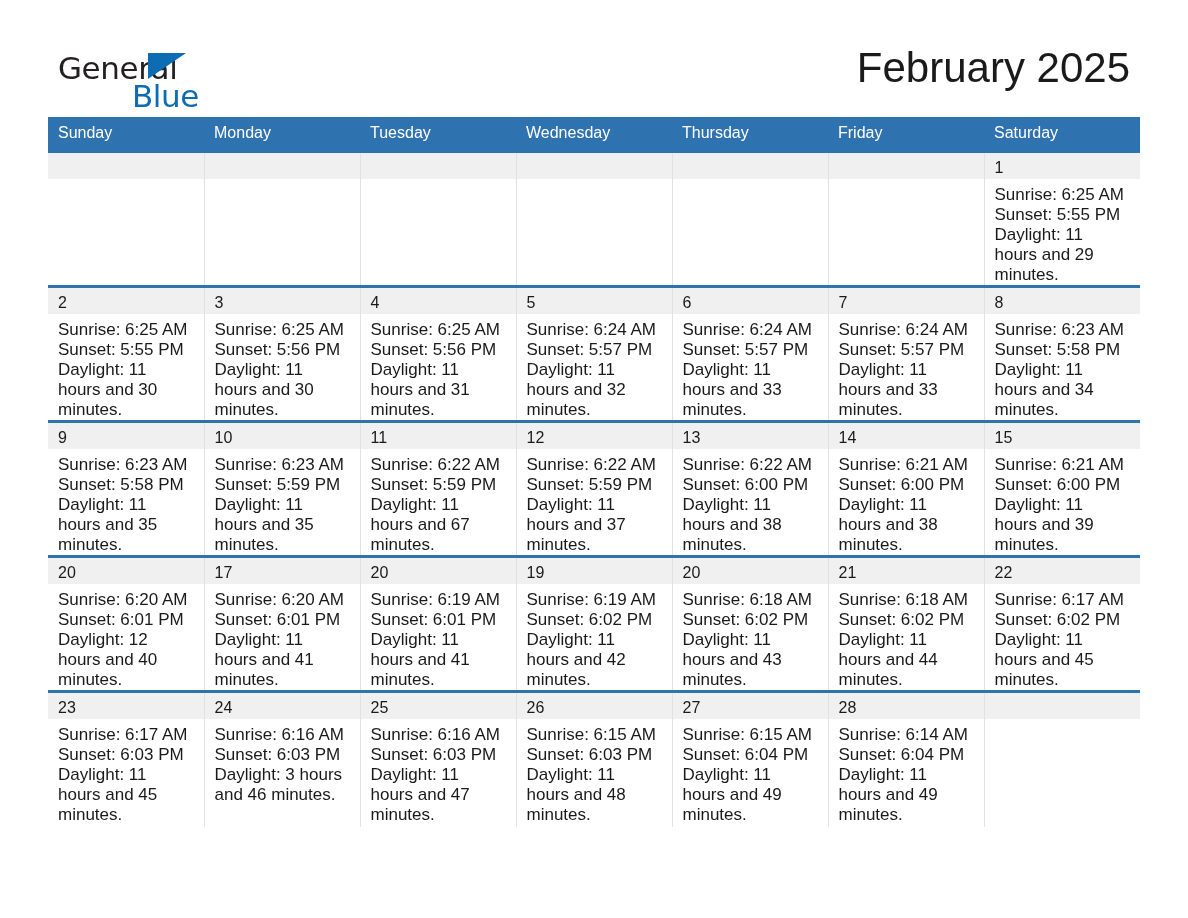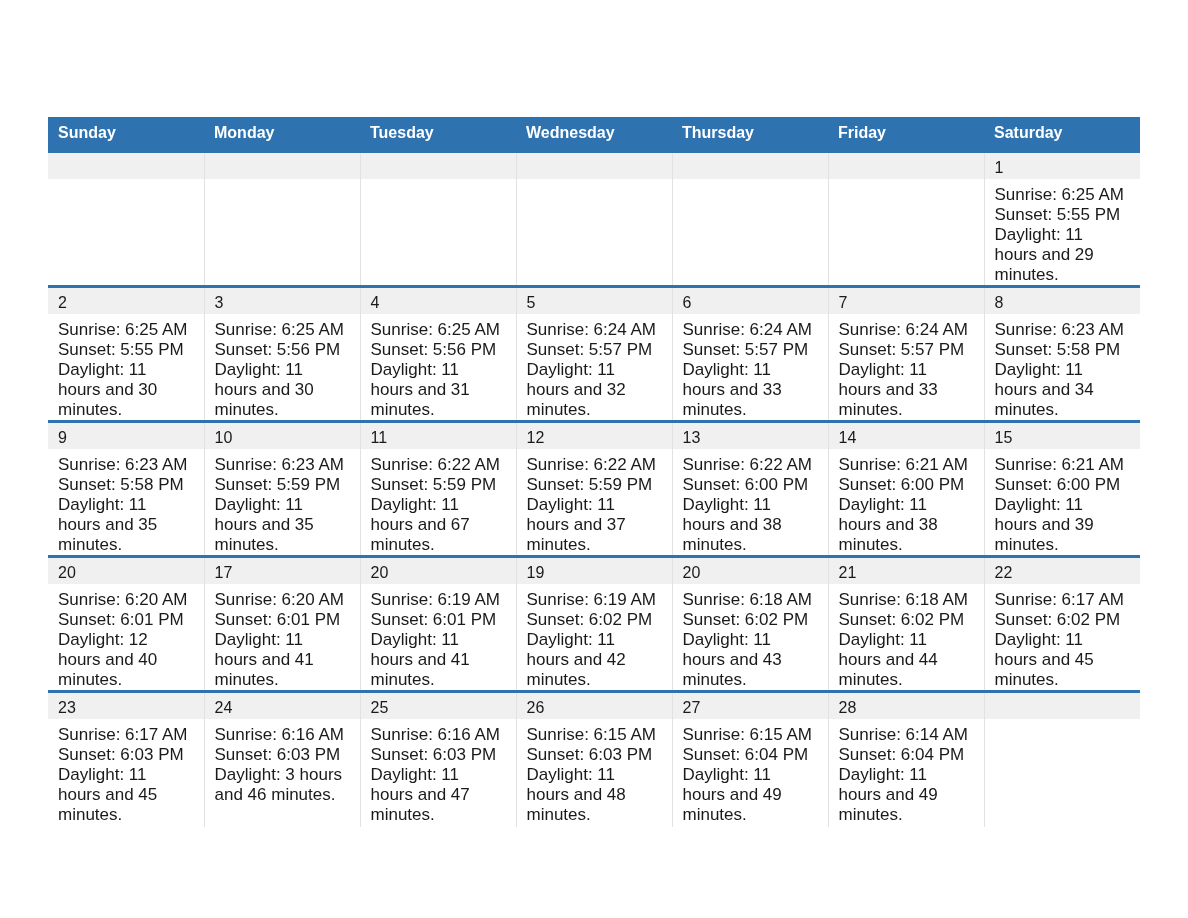--- a/index.html
+++ b/index.html
@@ -94,21 +94,21 @@
     border-collapse: collapse;
     table-layout: fixed;
     margin-top: 7px;
   }
   .calendar col { width: 156px; }
 
   .calendar thead th {
     background: #2e72b0;
     color: #ffffff;
     font-size: 16px;
-    font-weight: 700;
+    font-weight: 400;
     text-align: left;
     padding: 7px 0 8px 10px;
     height: 31px;
     border: none;
   }
 
   .calendar tbody td {
     vertical-align: top;
     padding: 0;
     border-top: 3px solid #2e72b0;
@@ -140,22 +140,28 @@
   td.blank .daynum { background: #f0f0f0; }
   td.blank .dayinfo { visibility: hidden; }
 </style>
 </head>
 <body>
 
 <div class="page">
 
   <div class="topbar">
 
+    <div class="logo">
+      <span class="logo-general">General</span>
+      <span class="logo-tri"></span>
+      <span class="logo-blue">Blue</span>
+    </div>
 
     <div class="titles">
+      <div class="cal-title">February 2025</div>
     </div>
 
   </div>
 
   <table class="calendar">
     <colgroup>
       <col>
         <col>
         <col>
         <col>

